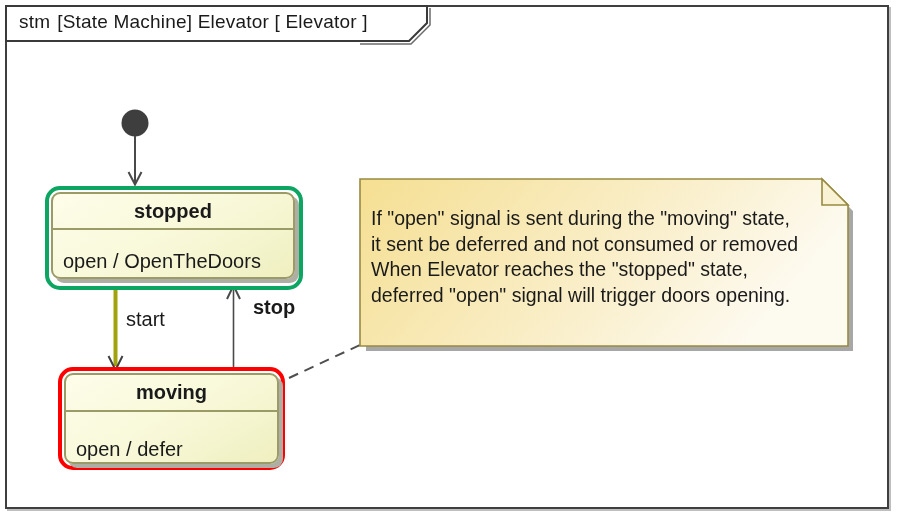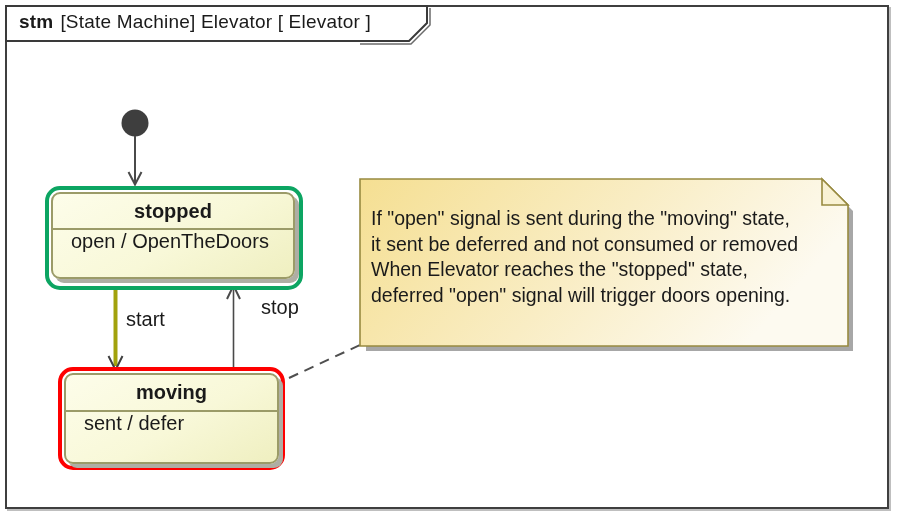--- a/index.html
+++ b/index.html
@@ -12,45 +12,45 @@
   .frame{
     left:5px;top:5px;width:884px;height:504px;
     border:2px solid #3f3f3f;box-shadow:2px 2px 0 rgba(0,0,0,0.25);
     box-sizing:border-box;background:#ffffff;
   }
   .svg-layer{left:0;top:0;width:900px;height:526px;pointer-events:none;}
   
   .tab-text{
     left:19px;top:11px;font-size:19px;white-space:nowrap;letter-spacing:0.2px;
   }
-  .tab-text .kw{font-weight:bold;margin-right:7px;}
+  .tab-text .kw{font-weight:normal;margin-right:7px;}
   
   .state-outer{
     box-sizing:border-box;border-radius:15px;background:#ffffff;
   }
   .state-outer.stopped{left:45px;top:186px;width:258px;height:104px;border:4px solid #0ca562;}
   .state-outer.moving{left:58px;top:367px;width:227px;height:103px;border:4px solid #fe0000;}
   .state-inner{
     box-sizing:border-box;border:2px solid #9b9b68;border-radius:9px;
     background:linear-gradient(150deg,#fdfdea 0%,#f8f8d8 55%,#efefc0 100%);
     box-shadow:4px 4px 0 #aeaea4;display:flex;flex-direction:column;
   }
   .state-inner.stopped{left:51px;top:192px;width:244px;height:87px;}
-  .state-inner.moving{left:64px;top:373px;width:215px;height:91px;}
+  .state-inner.moving{left:64px;top:373px;width:215px;height:91px;gap:6px;}
   .state-title{
     flex:0 0 auto;border-bottom:2px solid #9b9b68;text-align:center;
     font-weight:bold;font-size:20px;display:flex;align-items:center;justify-content:center;
   }
   .stopped .state-title{height:34px;}
   .moving .state-title{height:35px;}
-  .state-body{flex:1 1 auto;font-size:20px;padding:0 0 0 10px;white-space:nowrap;margin-left:8px;}
+  .state-body{flex:1 1 auto;font-size:20px;padding:20px 0 0 10px;white-space:nowrap;}
   
   .edge-label{font-size:20px;white-space:nowrap;}
   .edge-label.start{left:126px;top:308px;}
-  .edge-label.stop{left:261px;top:296px;}
+  .edge-label.stop{left:253px;top:296px;font-weight:bold;}
   
   .note-text{
     left:371px;top:206px;width:472px;font-size:19.5px;line-height:25.5px;
   }
   .note-text div{white-space:nowrap;}
 </style>
 </head>
 <body>
 
 <div class="abs frame"></div>
@@ -90,21 +90,21 @@
 
 <div class="abs state-outer stopped"></div>
 <div class="abs state-inner stopped">
   <div class="state-title">stopped</div>
   <div class="state-body">open / OpenTheDoors</div>
 </div>
 
 <div class="abs state-outer moving"></div>
 <div class="abs state-inner moving">
   <div class="state-title">moving</div>
-  <div class="state-body">sent / defer</div>
+  <div class="state-body">open / defer</div>
 </div>
 
 <div class="abs edge-label start">start</div>
 <div class="abs edge-label stop">stop</div>
 
 <div class="abs note-text">
   <div>If "open" signal is sent during the "moving" state,</div>
   <div>it sent be deferred and not consumed or removed</div>
   <div>When Elevator reaches the "stopped" state,</div>
   <div>deferred "open" signal will trigger doors opening.</div>

